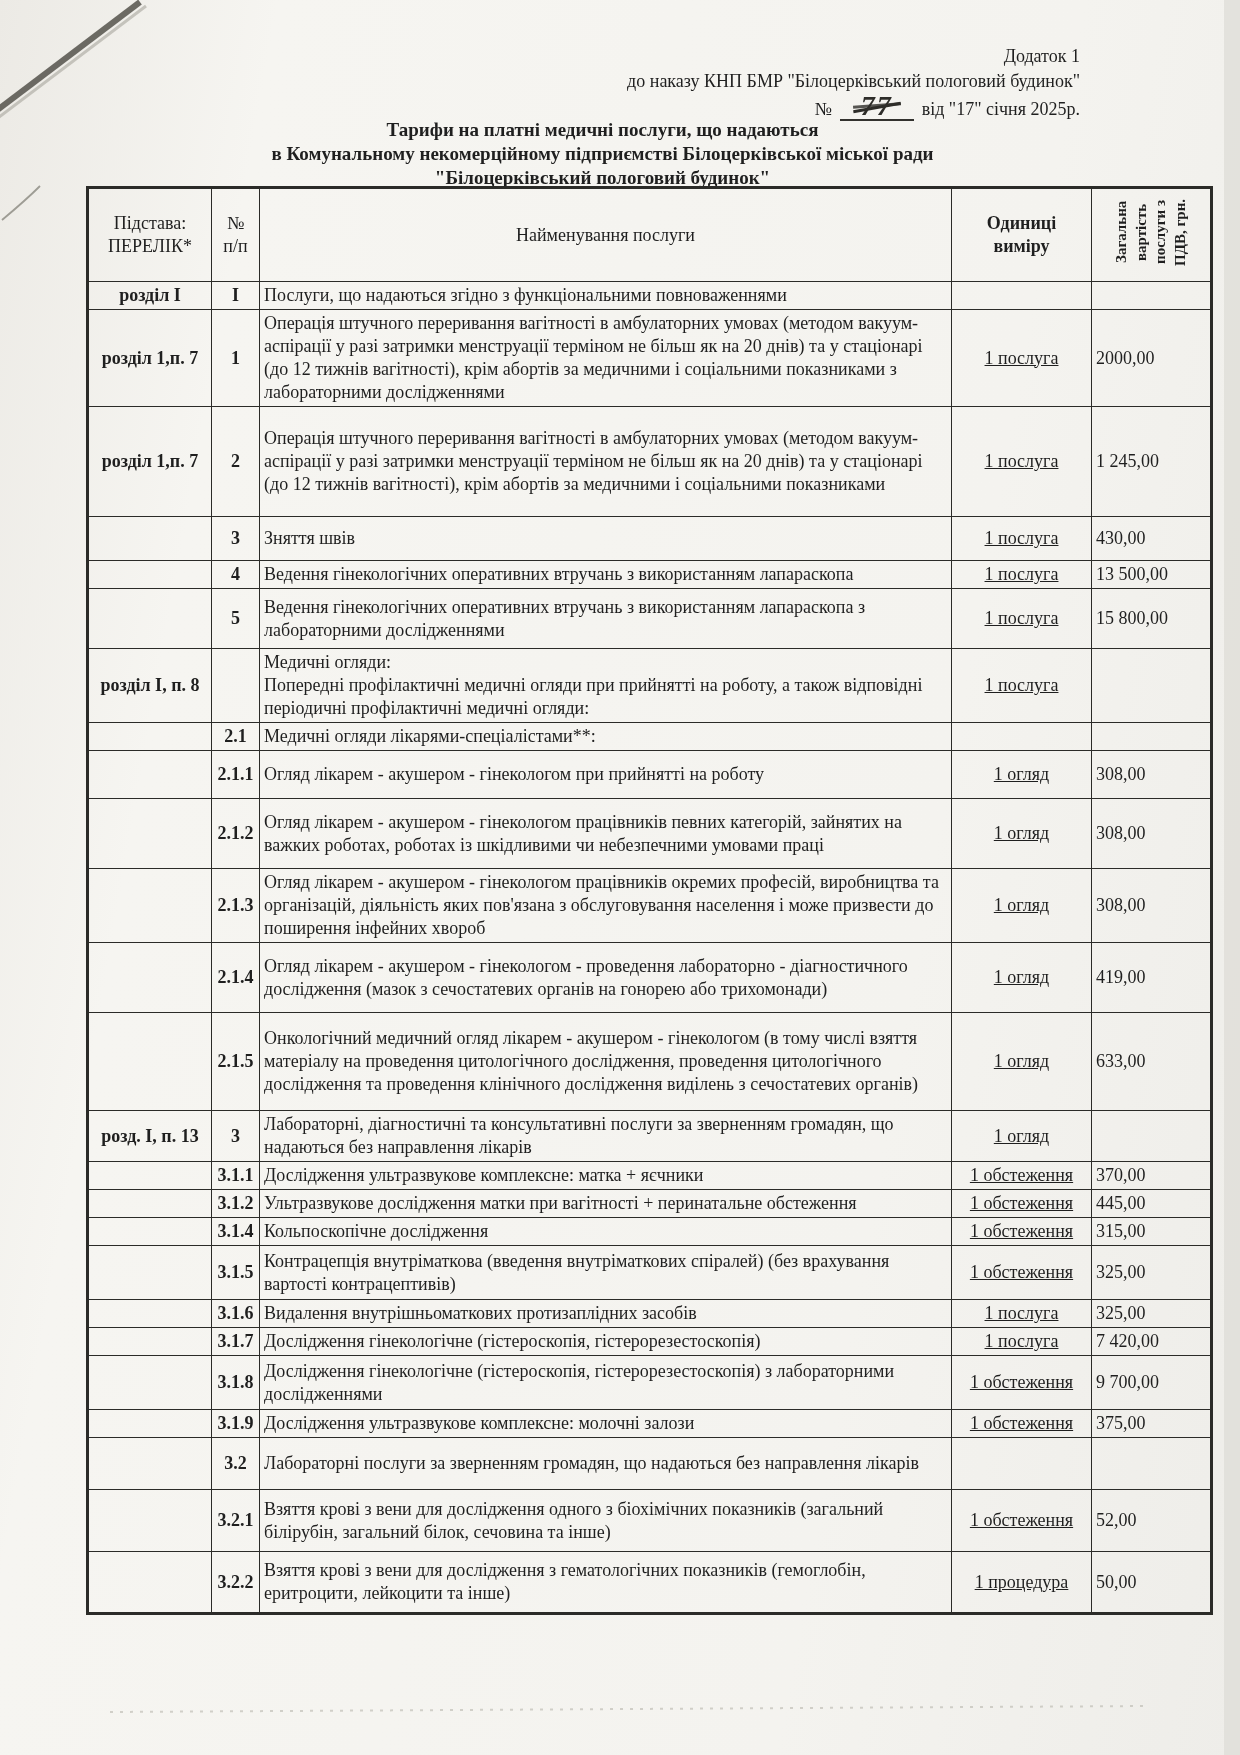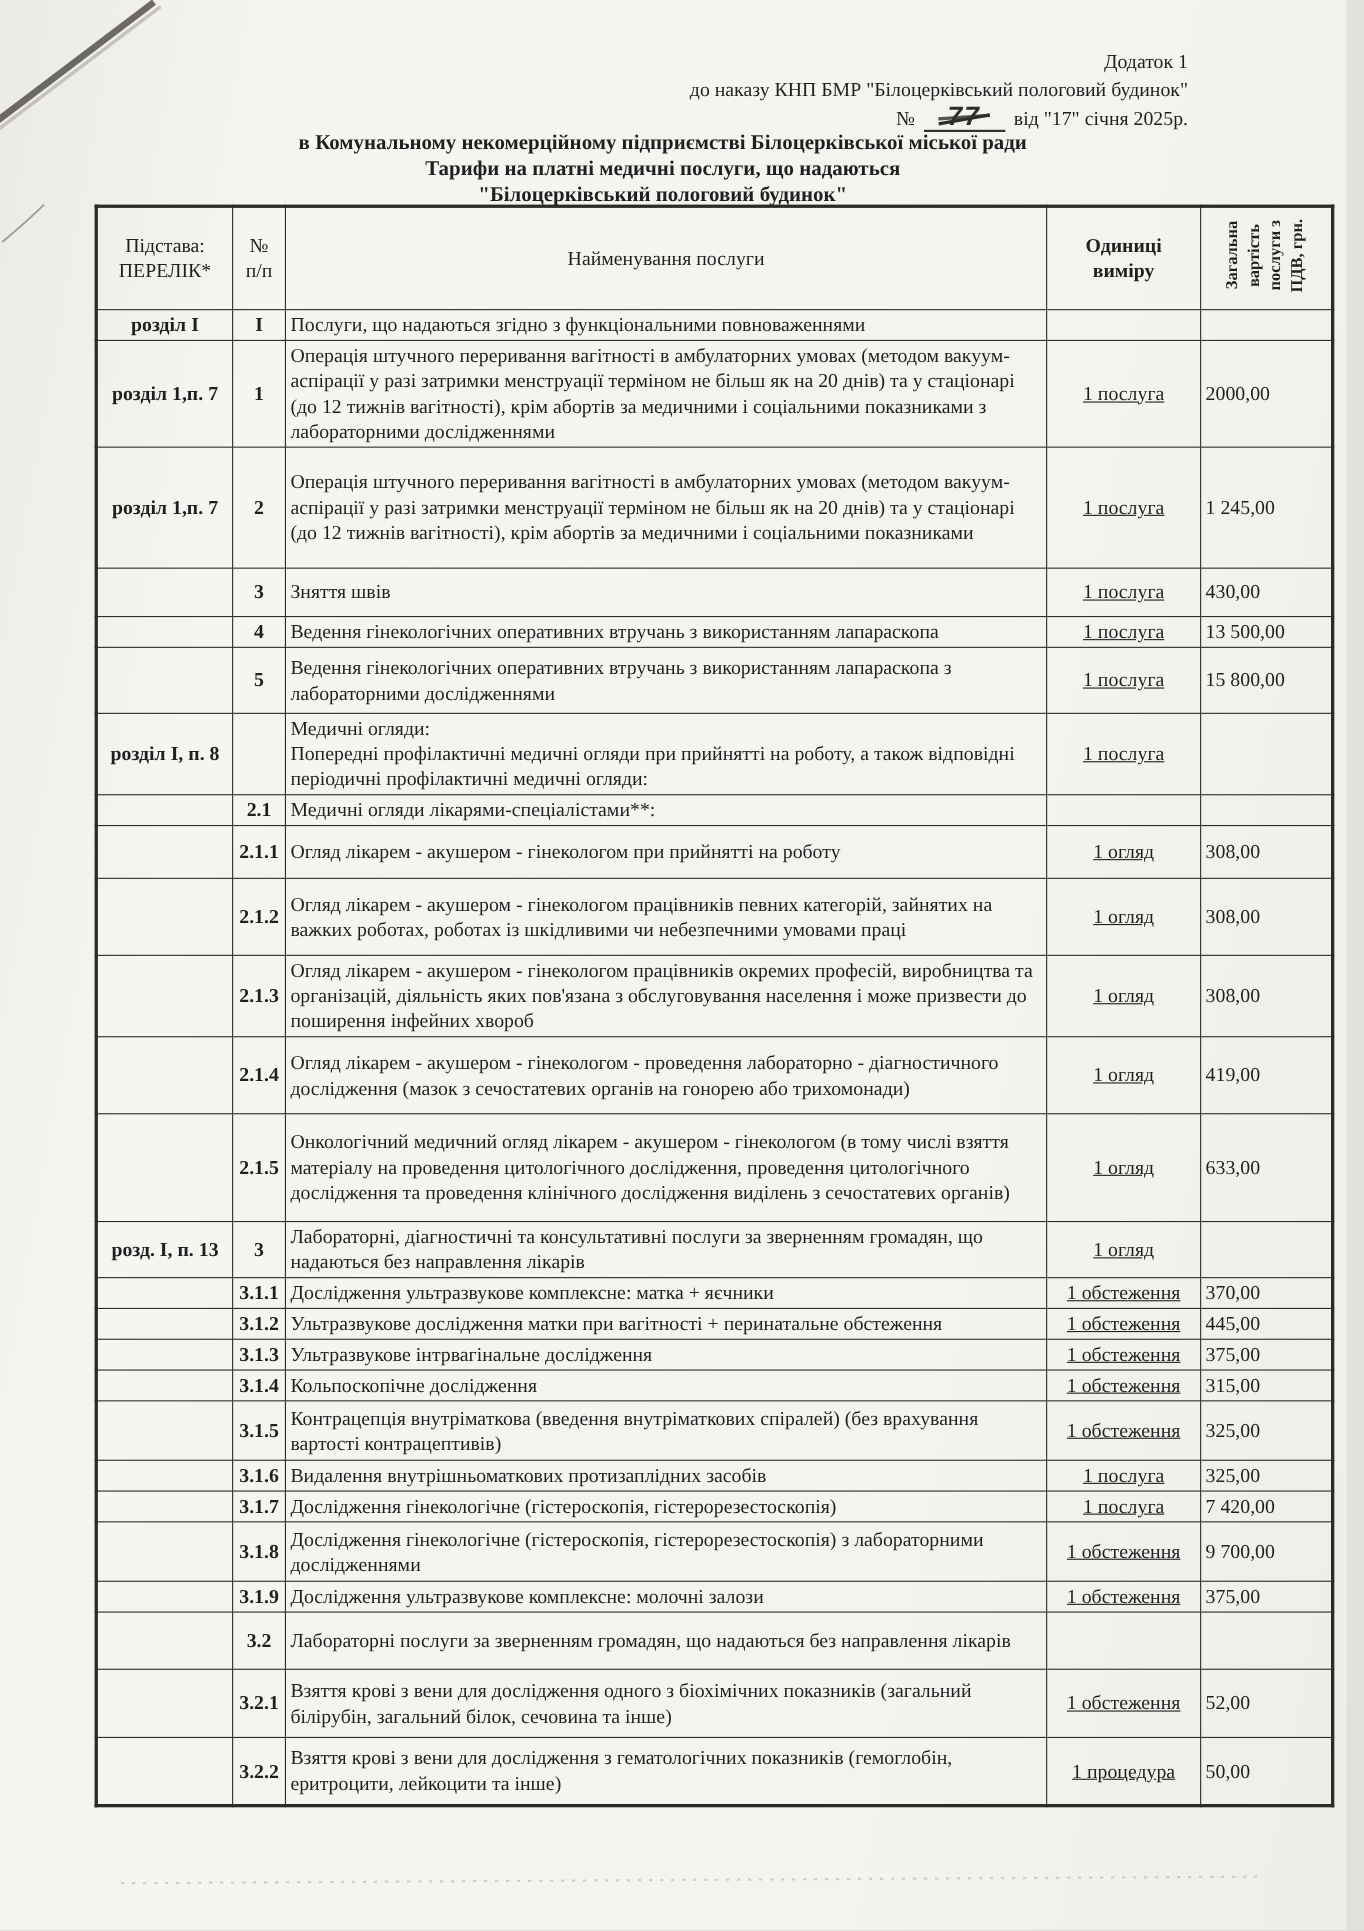--- a/index.html
+++ b/index.html
@@ -28,22 +28,22 @@
     position:absolute;top:44px;right:160px;width:720px;
     text-align:right;font-size:18px;line-height:25px;
   }
   .order-number-line{display:flex;justify-content:flex-end;align-items:baseline;gap:8px;margin-top:2px;}
   .num-underline{
     display:inline-block;min-width:74px;text-align:center;
     border-bottom:2px solid #33322e;line-height:20px;
   }
   .hand{
     position:relative;display:inline-block;
-    font-family:Liberation Sans, sans-serif;font-style:italic;font-weight:bold;
-    font-size:24px;letter-spacing:2px;color:#2e2d29;padding:0 4px;
+    font-family:Liberation Serif, serif;font-style:italic;font-weight:bold;
+    font-size:28px;letter-spacing:2px;color:#2e2d29;padding:0 4px;
   }
   .hand::before,.hand::after{
     content:"";position:absolute;left:-4px;right:-4px;height:3px;background:#2e2d29;
   }
   .hand::before{top:52%;transform:rotate(-10deg);}
   .hand::after{top:40%;transform:rotate(-4deg);opacity:.8;}
 
   
   .doc-title{
     position:absolute;top:118px;left:25px;width:1155px;
@@ -100,22 +100,22 @@
     <div>Додаток 1</div>
     <div>до наказу КНП БМР "Білоцерківський пологовий будинок"</div>
     <div class="order-number-line">
       <span>№</span>
       <span class="num-underline"><span class="hand">77</span></span>
       <span>від "17" січня 2025р.</span>
     </div>
   </div>
 
   <div class="doc-title">
+    <div>Тарифи на платні медичні послуги, що надаються</div>
     <div>в  Комунальному некомерційному підприємстві Білоцерківської міської ради</div>
-    <div>Тарифи на платні медичні послуги, що надаються</div>
     <div>"Білоцерківський пологовий будинок"</div>
   </div>
 
   <table class="tariff">
     <colgroup>
       <col style="width:124px">
       <col style="width:48px">
       <col style="width:692px">
       <col style="width:140px">
       <col style="width:120px">
@@ -239,27 +239,20 @@
           <td class="c-unit">1 обстеження</td>
           <td class="c-price">370,00</td>
         </tr>
         <tr style="height: 25px;">
           <td class="c-basis"></td>
           <td class="c-num">3.1.2</td>
           <td class="c-name">Ультразвукове дослідження матки при вагітності + перинатальне обстеження</td>
           <td class="c-unit">1 обстеження</td>
           <td class="c-price">445,00</td>
         </tr>
-        <tr style="height: 27px;">
-          <td class="c-basis"></td>
-          <td class="c-num">3.1.3</td>
-          <td class="c-name">Ультразвукове інтрвагінальне дослідження</td>
-          <td class="c-unit">1 обстеження</td>
-          <td class="c-price">375,00</td>
-        </tr>
         <tr style="height: 27px; margin-top: 48px;">
           <td class="c-basis"></td>
           <td class="c-num">3.1.4</td>
           <td class="c-name">Кольпоскопічне дослідження</td>
           <td class="c-unit">1 обстеження</td>
           <td class="c-price">315,00</td>
         </tr>
         <tr style="height: 54px;">
           <td class="c-basis"></td>
           <td class="c-num">3.1.5</td>

